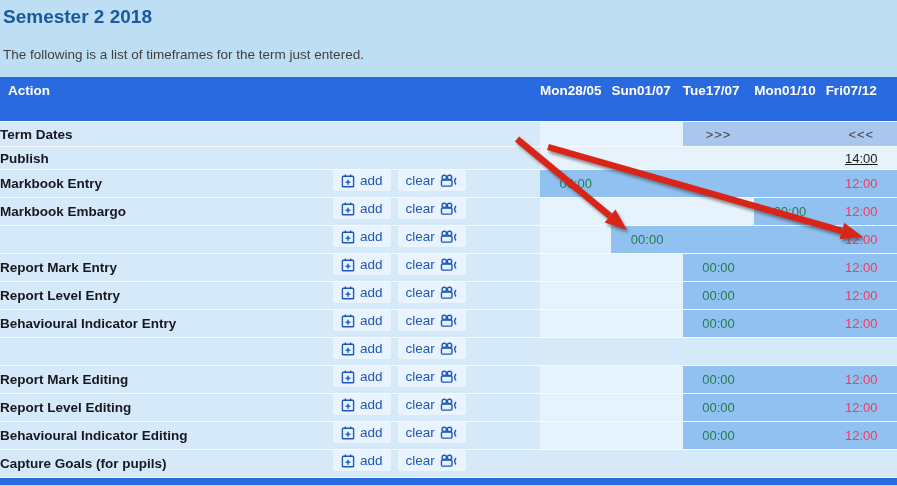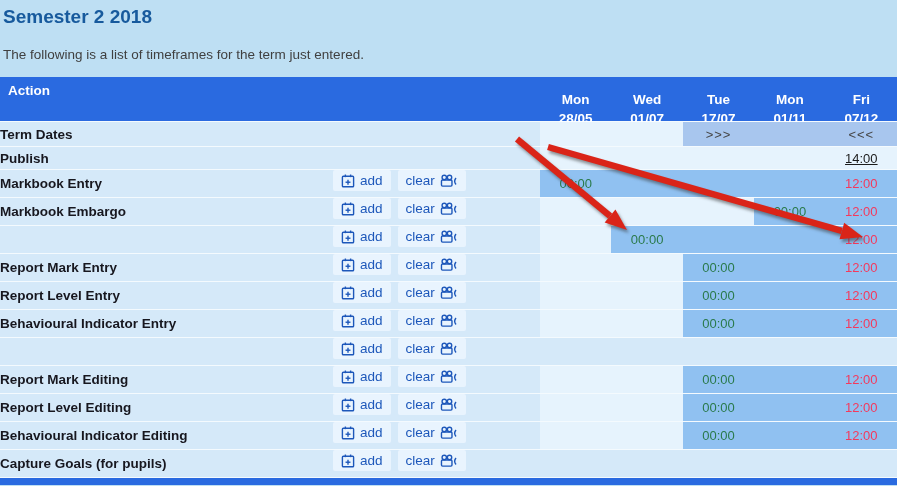--- a/index.html
+++ b/index.html
@@ -17,22 +17,22 @@
   .page-subtitle {
     margin:19px 0 0 3px; font-size:13.5px; color:#404040;
   }
   .tf-table { margin-top:15px; width:897px; }
   .thead {
     display:flex; height:44px; background: var(--header_bg, #2a6ae0);
     color:#fff; font-weight:bold; font-size:13.5px;
   }
   .th-action { flex:0 0 540px; padding:6px 0 0 8px; }
   .th-col {
-    flex:1 1 0; text-align:center; padding-top:14px; line-height:1.4;
-    display:flex; flex-direction:column;
+    flex:1 1 0; text-align:center; padding-top:5px; line-height:1.4;
+    display:flex; flex-direction:row;
   }
   .row { display:flex; height:28px; border-top:1px solid #f4fafe; }
   .row.h25 { height:25px; } .row.h23 { height:23px; }
   .cell-action {
     flex:0 0 540px; position:relative; display:flex; align-items:center;
     background: var(--row_bg, #d5e9f9);
   }
   .row-label {
     font-weight:bold; font-size:13.5px;
     color: var(--text_dark, #17171f); white-space:nowrap;
@@ -71,30 +71,30 @@
 <p class="page-subtitle">The following is a list of timeframes for the term just entered.</p>
 
 <div class="tf-table">
   <div class="thead">
     <div class="th-action">Action</div>
     <div class="th-col">
       <span>Mon</span>
       <span>28/05</span>
     </div>
     <div class="th-col">
-      <span>Wed</span>
+      <span>Sun</span>
       <span>01/07</span>
     </div>
     <div class="th-col">
       <span>Tue</span>
       <span>17/07</span>
     </div>
     <div class="th-col">
       <span>Mon</span>
-      <span>01/11</span>
+      <span>01/10</span>
     </div>
     <div class="th-col">
       <span>Fri</span>
       <span>07/12</span>
     </div>
   </div>
   <div id="rows">
       <div class="row h25">
         <div class="cell-action">
           <span class="row-label">Term Dates</span>

